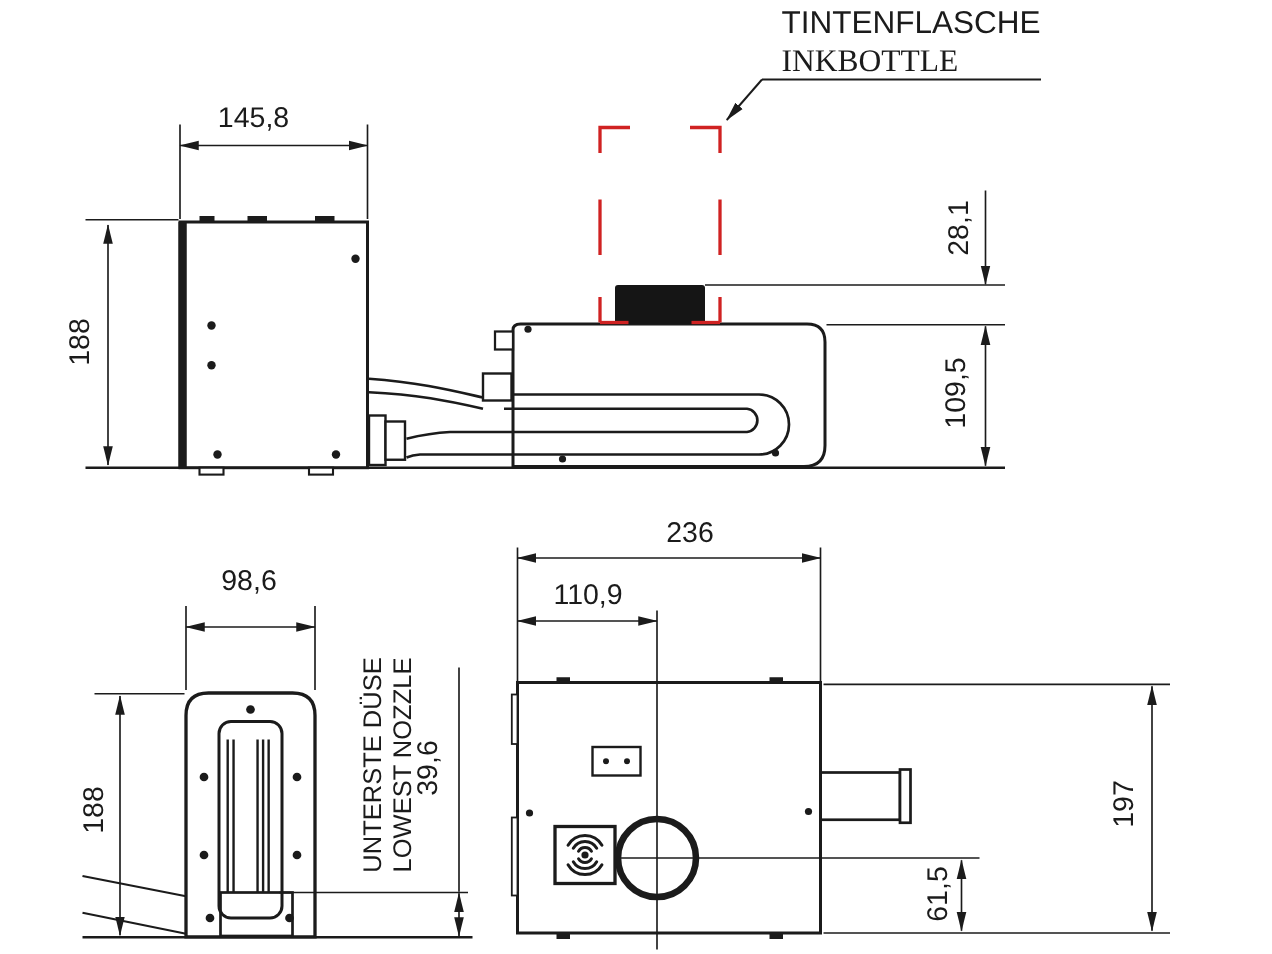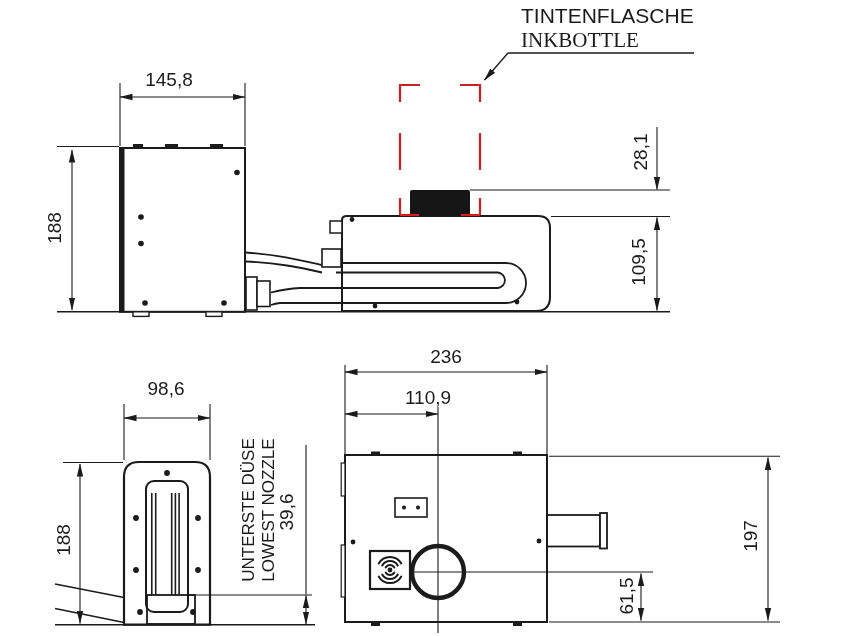--- a/index.html
+++ b/index.html
@@ -209,17 +209,17 @@
   <div class="lbl rot" style="left:638px;top:262px;">109,5</div>
 
   <div class="lbl" style="left:166px;top:388px;text-align:center;">98,6</div>
   <div class="lbl rot" style="left:63px;top:540px;">188</div>
   <div class="note" style="left:259px;top:510px;">
     <span>UNTERSTE DÜSE</span>
     <span>LOWEST NOZZLE</span>
   </div>
   <div class="lbl rot" style="left:286px;top:512px;">39,6</div>
 
-  <div class="lbl" style="left:446px;top:356px;">236</div>
-  <div class="lbl" style="left:392px;top:397px;margin-left:36px;">110,9</div>
+  <div class="lbl" style="left:460px;top:356px;">236</div>
+  <div class="lbl" style="left:392px;top:397px;">110,9</div>
   <div class="lbl rot" style="left:750px;top:536px;">197</div>
   <div class="lbl rot" style="left:626px;top:596px;">61,5</div>
 </div>
 
 </body></html>

